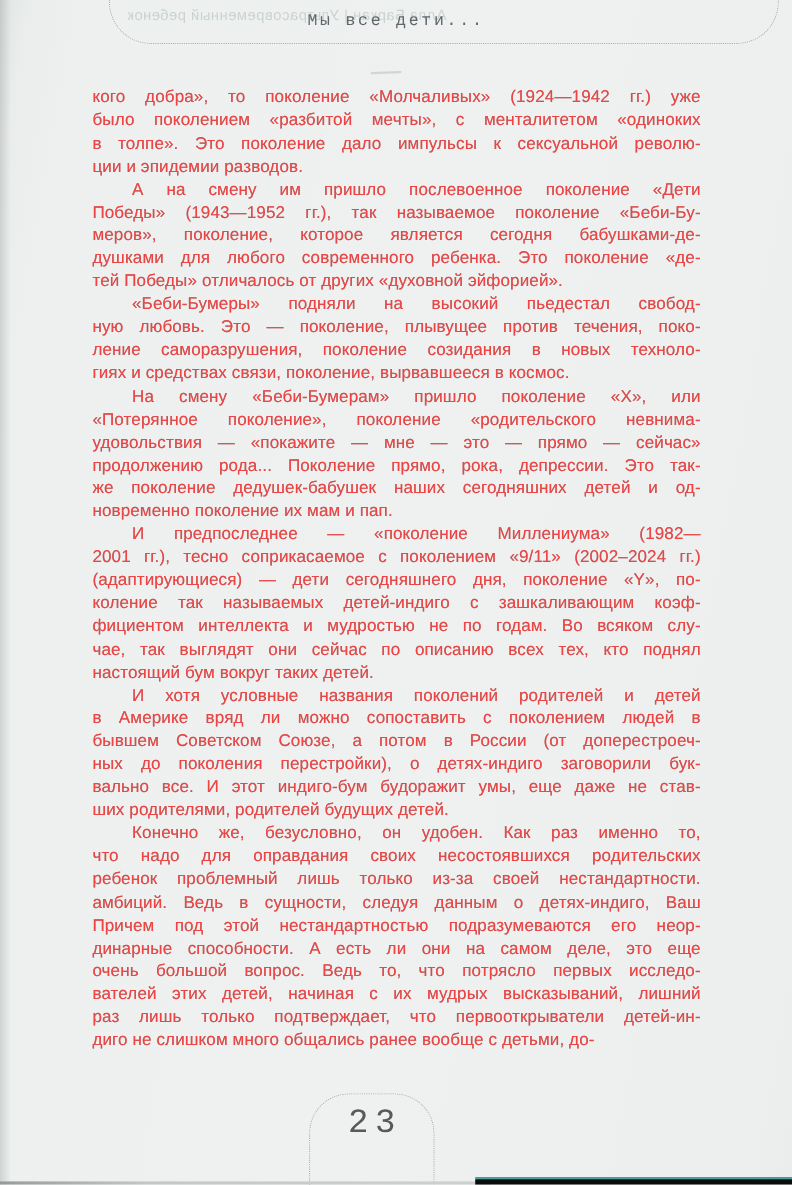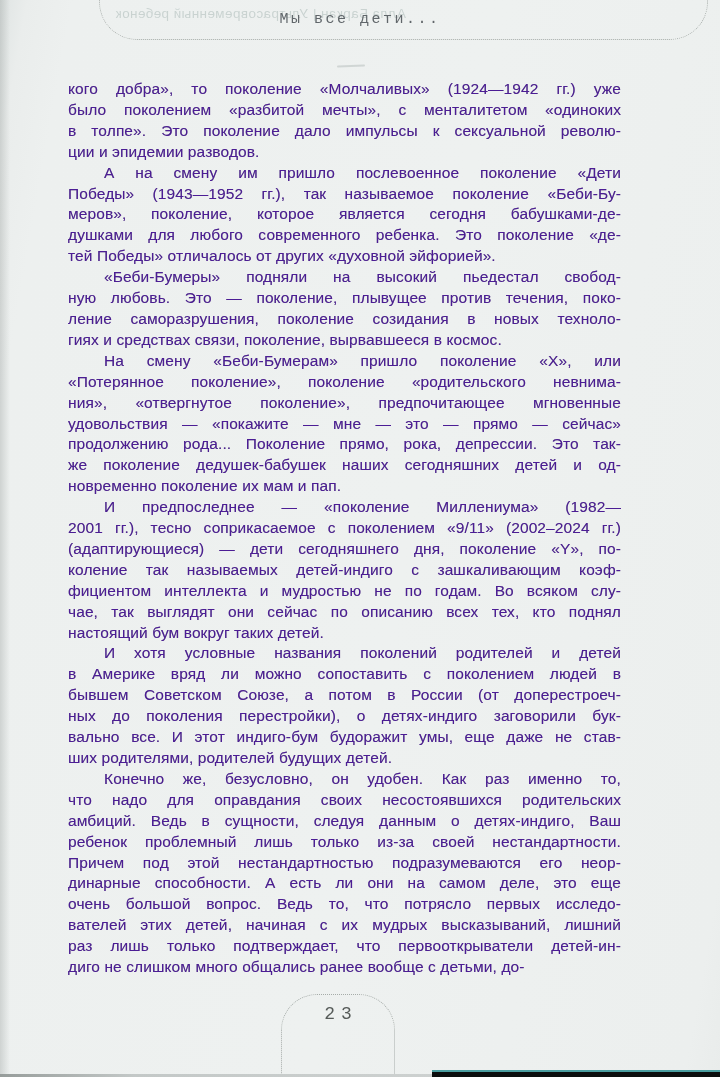--- a/index.html
+++ b/index.html
@@ -26,38 +26,38 @@
     font-family:"Liberation Mono",monospace;
     font-size:15px;letter-spacing:2.5px;color:#60666a;
     white-space:pre;
   }
   .center-bleed-mark{
     position:absolute;left:337px;top:65px;width:28px;height:2px;
     background:#c6cccb;border-radius:2px;opacity:.75;transform:rotate(-2deg);
   }
   
   .text-column{
-    position:absolute;left:68px;top:79px;width:553px;
-    font-size:15.5px;line-height:20.9px;color:#4c1d95;
+    position:absolute;left:84px;top:79px;width:553px;
+    font-size:15.5px;line-height:20.9px;color:#ef4444;
     letter-spacing:.1px;
     text-shadow:0 0 .5px rgba(84,89,91,.55);
   }
   .line{text-align:justify;text-align-last:justify;}
   .line.last{text-align-last:left;}
   .line.indent{text-indent:36px;}
   
   .pagenum-frame{
     position:absolute;left:281px;top:994px;width:112px;height:140px;
     border:1.5px dotted #a6aca9;border-radius:36px;
     text-align:center;
   }
   .pagenum{
     display:inline-block;margin-top:9px;
     font-family:"Liberation Mono",monospace;
-    font-size:18px;letter-spacing:6px;padding-left:6px;
+    font-size:31px;letter-spacing:6px;padding-left:6px;
     color:#565b59;
     text-align:center;
   }
   
   .edge-left{position:absolute;left:0;width:62%;bottom:0;height:3px;
     background:linear-gradient(to right,#969c9a,#c3c8c7 30%,#cdd1d0);}
   .edge-right{position:absolute;left:60%;right:0;bottom:0;height:5px;background:#0b0d0d;}
   .edge-teal{position:absolute;left:60%;right:0;bottom:5px;height:2px;background:#2d8e90;opacity:.85;}
   .edge-left-side{position:absolute;left:0;top:0;bottom:0;width:10px;
     background:linear-gradient(to right,rgba(150,156,154,.35),rgba(150,156,154,0));}
@@ -81,42 +81,41 @@
     <div class="line">Победы» (1943—1952 гг.), так называемое поколение «Беби-Бу-</div>
     <div class="line">меров», поколение, которое является сегодня бабушками-де-</div>
     <div class="line">душками для любого современного ребенка. Это поколение «де-</div>
     <div class="line last">тей Победы» отличалось от других «духовной эйфорией».</div>
     <div class="line indent">«Беби-Бумеры» подняли на высокий пьедестал свобод-</div>
     <div class="line">ную любовь. Это — поколение, плывущее против течения, поко-</div>
     <div class="line">ление саморазрушения, поколение созидания в новых техноло-</div>
     <div class="line last">гиях и средствах связи, поколение, вырвавшееся в космос.</div>
     <div class="line indent">На смену «Беби-Бумерам» пришло поколение «X», или</div>
     <div class="line">«Потерянное поколение», поколение «родительского невнима-</div>
-    <div class="line">ния», «отвергнутое поколение», предпочитающее мгновенные</div>
     <div class="line">удовольствия — «покажите — мне — это — прямо — сейчас»</div>
     <div class="line">продолжению рода... Поколение прямо, рока, депрессии. Это так-</div>
     <div class="line">же поколение дедушек-бабушек наших сегодняшних детей и од-</div>
     <div class="line last">новременно поколение их мам и пап.</div>
     <div class="line indent">И предпоследнее — «поколение Миллениума» (1982—</div>
     <div class="line">2001 гг.), тесно соприкасаемое с поколением «9/11» (2002–2024 гг.)</div>
     <div class="line">(адаптирующиеся) — дети сегодняшнего дня, поколение «Y», по-</div>
     <div class="line">коление так называемых детей-индиго с зашкаливающим коэф-</div>
     <div class="line">фициентом интеллекта и мудростью не по годам. Во всяком слу-</div>
     <div class="line">чае, так выглядят они сейчас по описанию всех тех, кто поднял</div>
     <div class="line last">настоящий бум вокруг таких детей.</div>
     <div class="line indent">И хотя условные названия поколений родителей и детей</div>
     <div class="line">в Америке вряд ли можно сопоставить с поколением людей в</div>
     <div class="line">бывшем Советском Союзе, а потом в России (от доперестроеч-</div>
     <div class="line">ных до поколения перестройки), о детях-индиго заговорили бук-</div>
     <div class="line">вально все. И этот индиго-бум будоражит умы, еще даже не став-</div>
     <div class="line last">ших родителями, родителей будущих детей.</div>
     <div class="line indent">Конечно же, безусловно, он удобен. Как раз именно то,</div>
     <div class="line">что надо для оправдания своих несостоявшихся родительских</div>
+    <div class="line">ребенок проблемный лишь только из-за своей нестандартности.</div>
     <div class="line">амбиций. Ведь в сущности, следуя данным о детях-индиго, Ваш</div>
-    <div class="line">ребенок проблемный лишь только из-за своей нестандартности.</div>
     <div class="line">Причем под этой нестандартностью подразумеваются его неор-</div>
     <div class="line">динарные способности. А есть ли они на самом деле, это еще</div>
     <div class="line">очень большой вопрос. Ведь то, что потрясло первых исследо-</div>
     <div class="line">вателей этих детей, начиная с их мудрых высказываний, лишний</div>
     <div class="line">раз лишь только подтверждает, что первооткрыватели детей-ин-</div>
     <div class="line last">диго не слишком много общались ранее вообще с детьми, до-</div>
   </div>
 
 <div class="pagenum-frame">
   <span class="pagenum">23</span>

